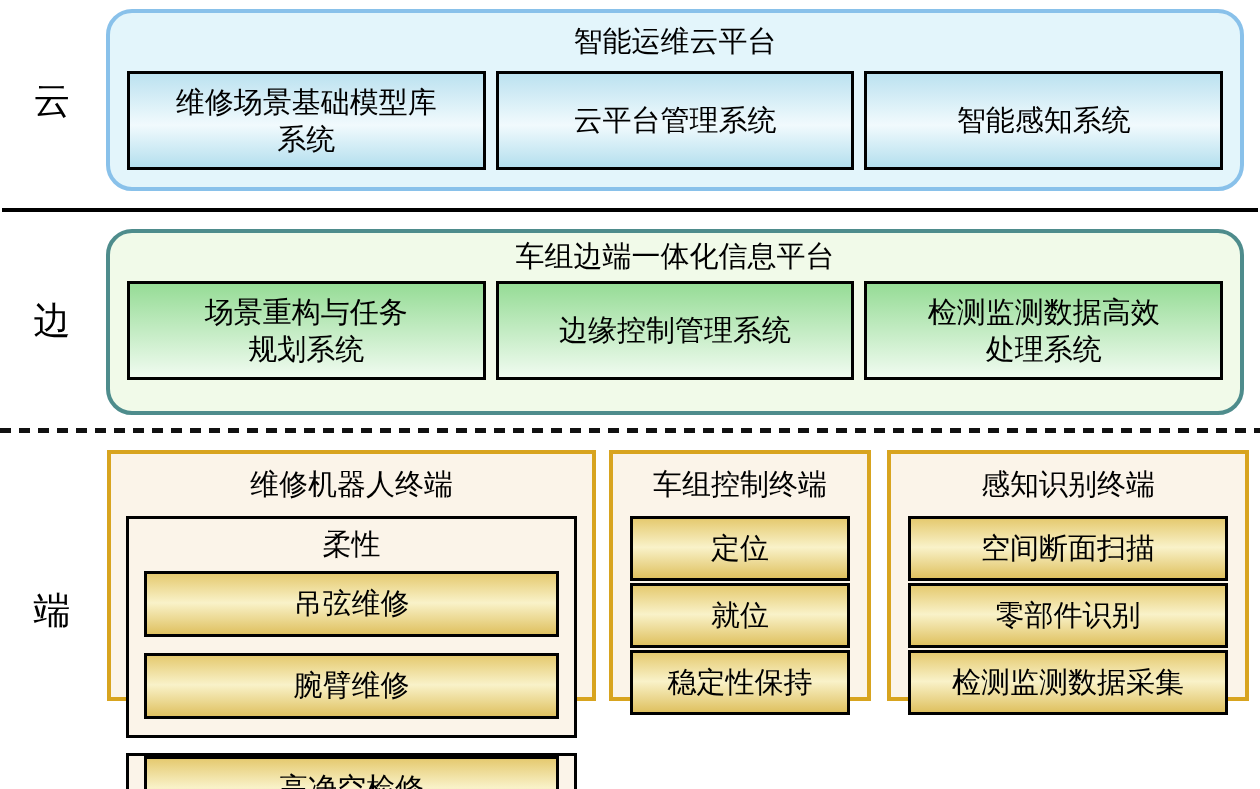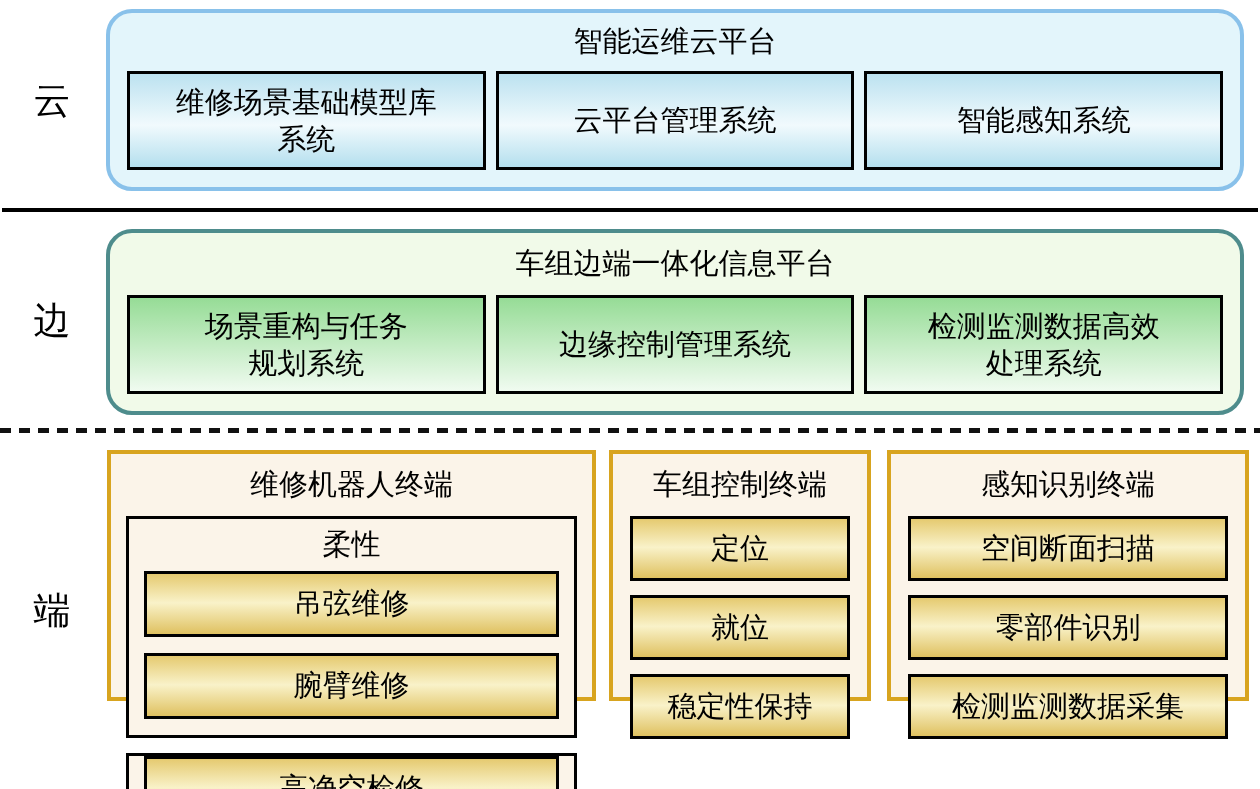--- a/index.html
+++ b/index.html
@@ -15,21 +15,21 @@
   #label-edge{top:302px;}
   #label-terminal{top:592px;}
 
   .platform{position:absolute;left:106px;width:1138px;box-sizing:border-box;border-radius:26px;}
   .platform.cloud{top:9px;height:182px;border:4px solid #89C1EA;background:#E3F5FB;}
   .platform.edge{top:229px;height:186px;border:4px solid #4E8C8C;background:#F1FAE9;}
   .platform-title{
     height:58px;display:flex;align-items:center;justify-content:center;
     font-size:29px;
   }
-  .platform.edge .platform-title{height:62px;}
+  .platform.edge .platform-title{height:48px;}
   .platform-row{display:flex;gap:10px;padding:0 17px;align-items:center;}
   .sys{
     flex:1;height:99px;border:3px solid #000;box-sizing:border-box;
     display:flex;align-items:center;justify-content:center;
     text-align:center;font-size:29px;line-height:1.25;white-space:pre-line;
   }
   .sys.blue{background:linear-gradient(180deg,#BCE2F0 0%,#F1FAFD 55%,#B4DFEE 100%);}
   .sys.green{background:linear-gradient(180deg,#96DC96 0%,#F0FBF0 100%);}
 
   .sep-solid{position:absolute;left:2px;top:208px;width:1256px;height:4px;background:#000;}
@@ -50,21 +50,21 @@
   }
   .robot-groups{display:flex;gap:15px;padding:0 15px;flex-direction:column;}
   .subpanel{flex:1;border:3px solid #000;height:228px;box-sizing:border-box;background:#FBF4E9;}
   .subpanel-title{height:52px;display:flex;align-items:center;justify-content:center;font-size:29px;}
   .chip{
     height:66px;margin:0 15px 16px;border:3px solid #000;box-sizing:border-box;
     display:flex;align-items:center;justify-content:center;
     font-size:29px;text-align:center;
     background:linear-gradient(180deg,#E5CA70 0%,#F9F2C9 48%,#DFC160 100%);
   }
-  .chip-list .chip{height:65px;margin:0 17px 14px;}
+  .chip-list .chip{height:65px;margin:0 17px 2px;}
 </style>
 </head>
 <body>
 
 <div class="canvas">
 
   <div class="layer-label" id="label-cloud">云</div>
   <div class="layer-label" id="label-edge">边</div>
   <div class="layer-label" id="label-terminal">端</div>
 

